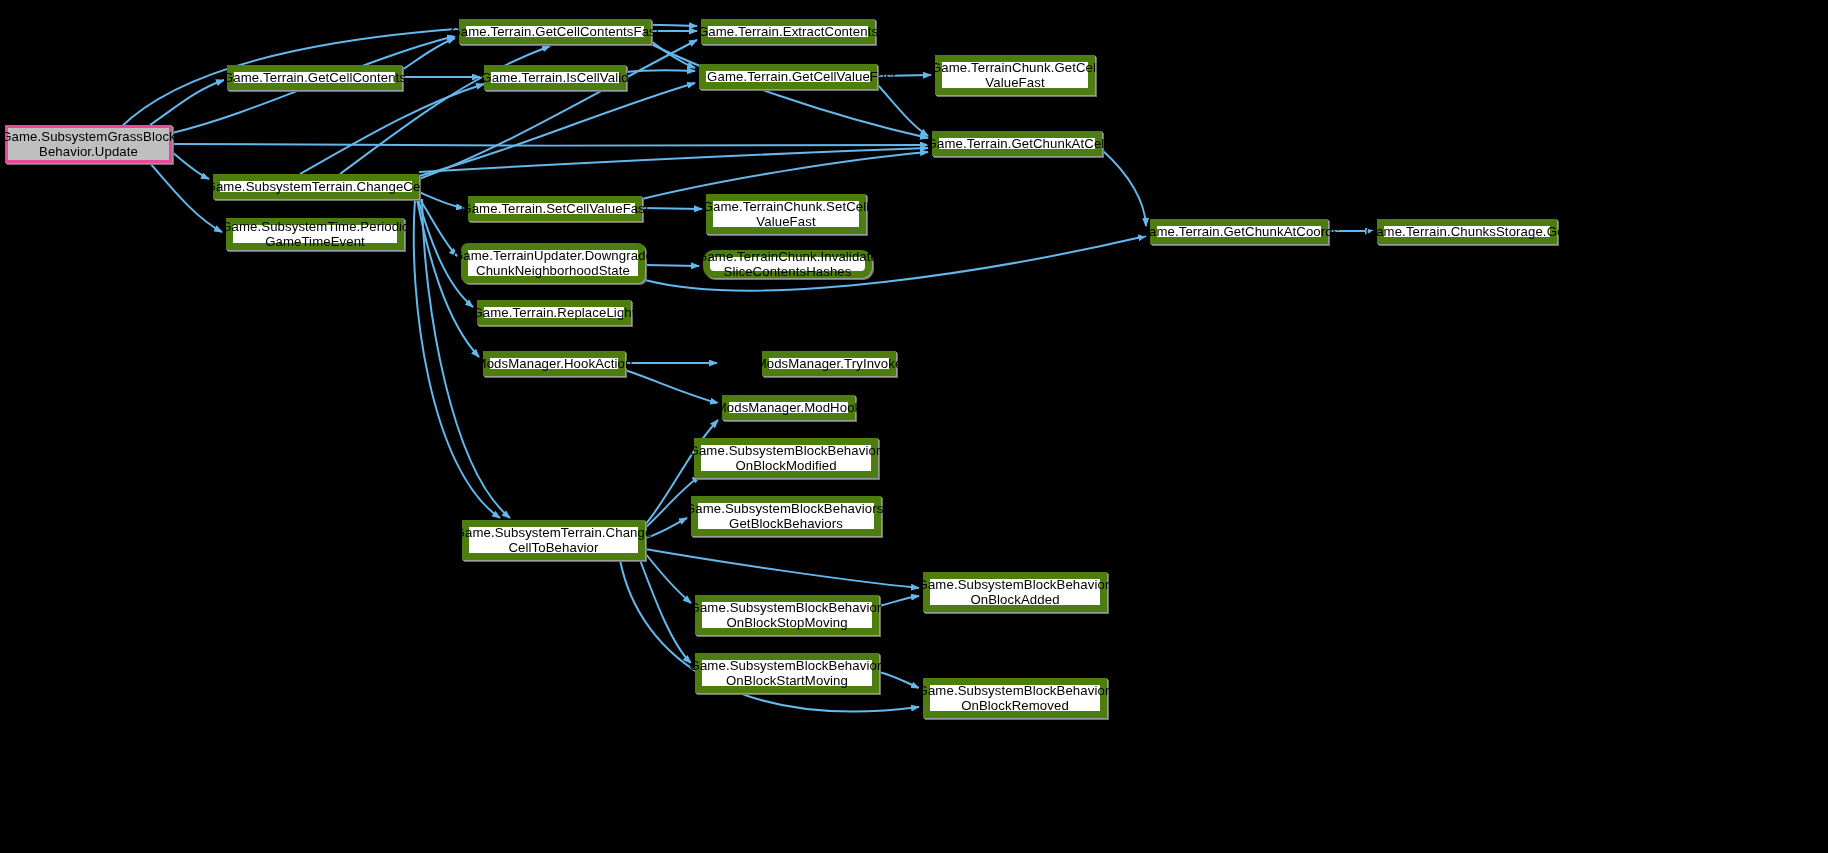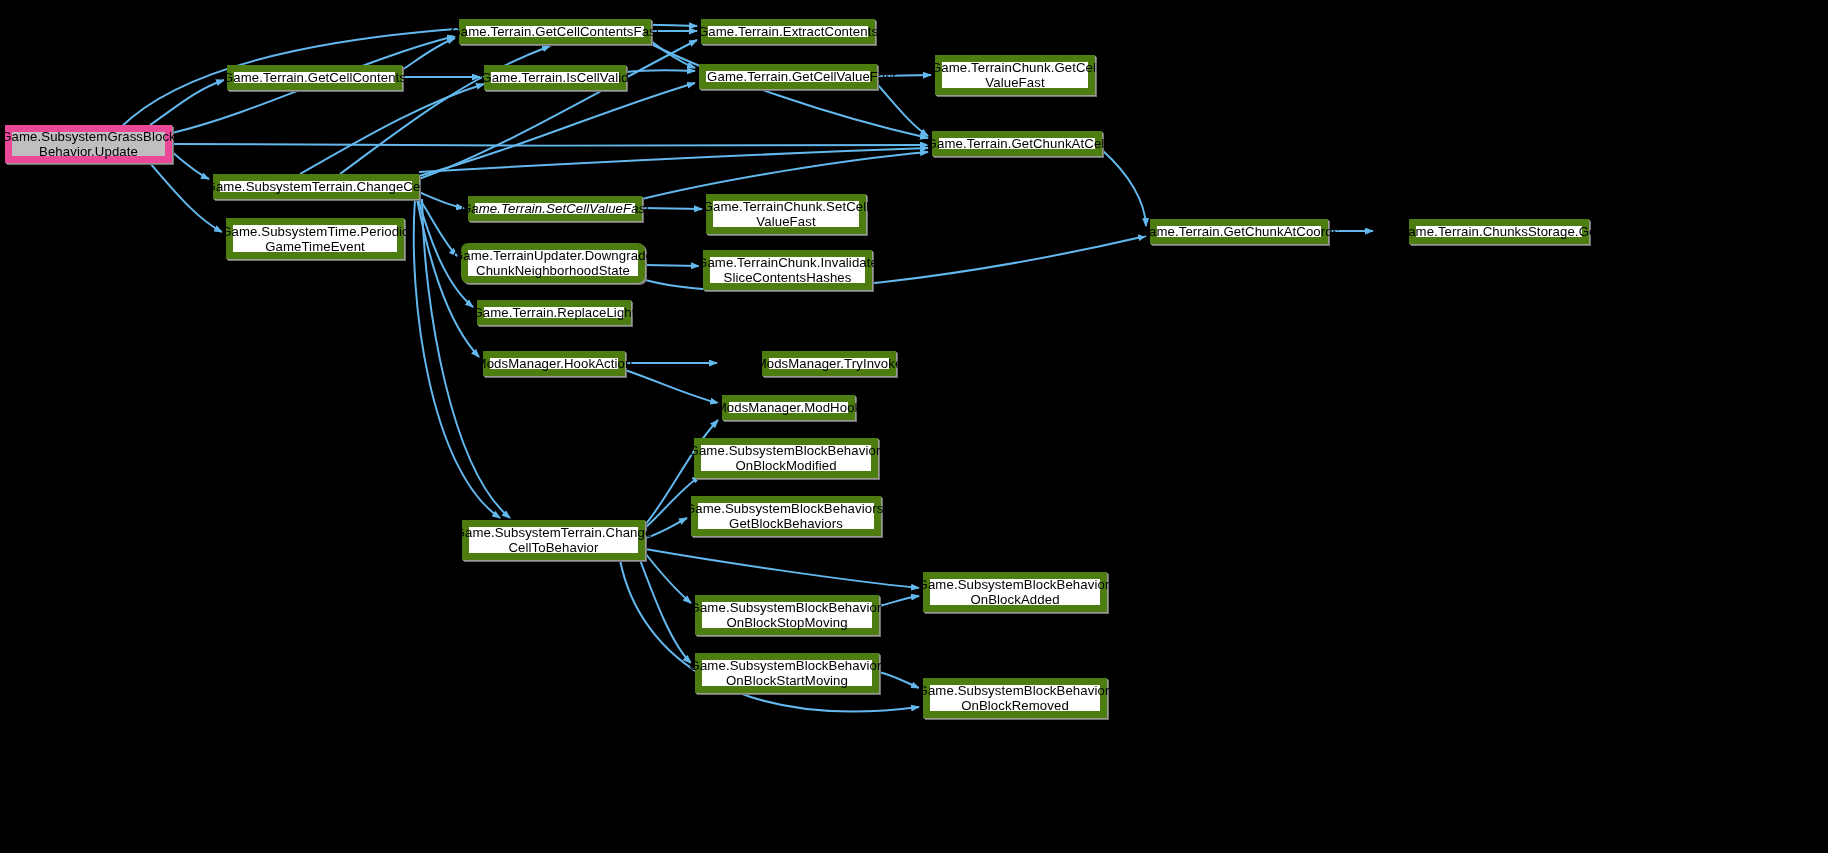--- a/index.html
+++ b/index.html
@@ -36,21 +36,21 @@
     color: #000000;
     font-size: 13.2px;
     line-height: 15px;
     letter-spacing: 0.1px;
     padding: 0 4px;
     white-space: pre-line;
     z-index: 2;
   }
   .node.root {
     background: #bfbfbf;
-    border: 7px solid #ec4899;
+    border: 3px solid #ec4899;
   }
 </style>
 </head>
 <body>
 
 <div id="canvas">
   <svg id="edges" viewBox="0 0 1828 853" width="1828" height="853" xmlns="http://www.w3.org/2000/svg">
     <defs>
       <marker id="ah" markerWidth="9" markerHeight="7" refX="8" refY="3.5" orient="auto" markerUnits="userSpaceOnUse">
         <path d="M0,0 L9,3.5 L0,7 Z" fill="#63b8ee"></path>
@@ -106,43 +106,43 @@
 Behavior.Update</div>
       <div class="node" style="left: 459px; top: 19px; width: 192px; height: 25px;">Game.Terrain.GetCellContentsFast</div>
       <div class="node" style="left: 227px; top: 65px; width: 175px; height: 25px;">Game.Terrain.GetCellContents</div>
       <div class="node" style="left: 484px; top: 65px; width: 142px; height: 25px;">Game.Terrain.IsCellValid</div>
       <div class="node" style="left: 701px; top: 19px; width: 174px; height: 25px;">Game.Terrain.ExtractContents</div>
       <div class="node" style="left: 699px; top: 64px; width: 178px; height: 25px; padding-left: 31px;">Game.Terrain.GetCellValueFast</div>
       <div class="node" style="left: 935px; top: 55px; width: 160px; height: 40px;">Game.TerrainChunk.GetCell
 ValueFast</div>
       <div class="node" style="left: 932px; top: 131px; width: 170px; height: 25px;">Game.Terrain.GetChunkAtCell</div>
       <div class="node" style="left: 213px; top: 174px; width: 206px; height: 25px;">Game.SubsystemTerrain.ChangeCell</div>
-      <div class="node" style="left: 226px; top: 218px; width: 178px; height: 41px;">Game.SubsystemTime.Periodic
+      <div class="node" style="left: 226px; top: 218px; width: 178px; height: 32px;">Game.SubsystemTime.Periodic
 GameTimeEvent</div>
-      <div class="node" style="left: 468px; top: 196px; width: 174px; height: 25px; font-style: italic;">Game.Terrain.SetCellValueFast</div>
+      <div class="node" style="left: 468px; top: 196px; width: 174px; height: 25px;">Game.Terrain.SetCellValueFast</div>
       <div class="node" style="left: 706px; top: 194px; width: 160px; height: 40px;">Game.TerrainChunk.SetCell
 ValueFast</div>
       <div class="node" style="left: 461px; top: 243px; width: 184px; height: 40px; border-radius: 7px;">Game.TerrainUpdater.Downgrade
 ChunkNeighborhoodState</div>
-      <div class="node" style="left: 703px; top: 250px; width: 169px; height: 40px;">Game.TerrainChunk.Invalidate
+      <div class="node" style="left: 703px; top: 250px; width: 169px; height: 28px; border-radius: 11px;">Game.TerrainChunk.Invalidate
 SliceContentsHashes</div>
       <div class="node" style="left: 477px; top: 300px; width: 154px; height: 25px;">Game.Terrain.ReplaceLight</div>
       <div class="node" style="left: 483px; top: 351px; width: 142px; height: 25px;">ModsManager.HookAction</div>
       <div class="node" style="left: 721px; top: 351px; width: 134px; height: 25px; margin-left: 41px;">ModsManager.TryInvoke</div>
       <div class="node" style="left: 722px; top: 395px; width: 133px; height: 25px;">ModsManager.ModHook</div>
       <div class="node" style="left: 694px; top: 438px; width: 184px; height: 40px;">Game.SubsystemBlockBehavior.
 OnBlockModified</div>
       <div class="node" style="left: 691px; top: 496px; width: 190px; height: 40px;">Game.SubsystemBlockBehaviors.
 GetBlockBehaviors</div>
       <div class="node" style="left: 462px; top: 520px; width: 183px; height: 40px;">Game.SubsystemTerrain.Change
 CellToBehavior</div>
       <div class="node" style="left: 923px; top: 572px; width: 184px; height: 40px;">Game.SubsystemBlockBehavior.
 OnBlockAdded</div>
       <div class="node" style="left: 695px; top: 595px; width: 184px; height: 40px;">Game.SubsystemBlockBehavior.
 OnBlockStopMoving</div>
       <div class="node" style="left: 695px; top: 653px; width: 184px; height: 40px;">Game.SubsystemBlockBehavior.
 OnBlockStartMoving</div>
       <div class="node" style="left: 923px; top: 678px; width: 184px; height: 40px;">Game.SubsystemBlockBehavior.
 OnBlockRemoved</div>
       <div class="node" style="left: 1150px; top: 219px; width: 178px; height: 25px;">Game.Terrain.GetChunkAtCoords</div>
-      <div class="node" style="left: 1377px; top: 219px; width: 180px; height: 25px; margin-left: 32px;">Game.Terrain.ChunksStorage.Get</div>
+      <div class="node" style="left: 1377px; top: 219px; width: 180px; height: 25px;">Game.Terrain.ChunksStorage.Get</div>
     </div>
 </div>
 
 </body></html>

